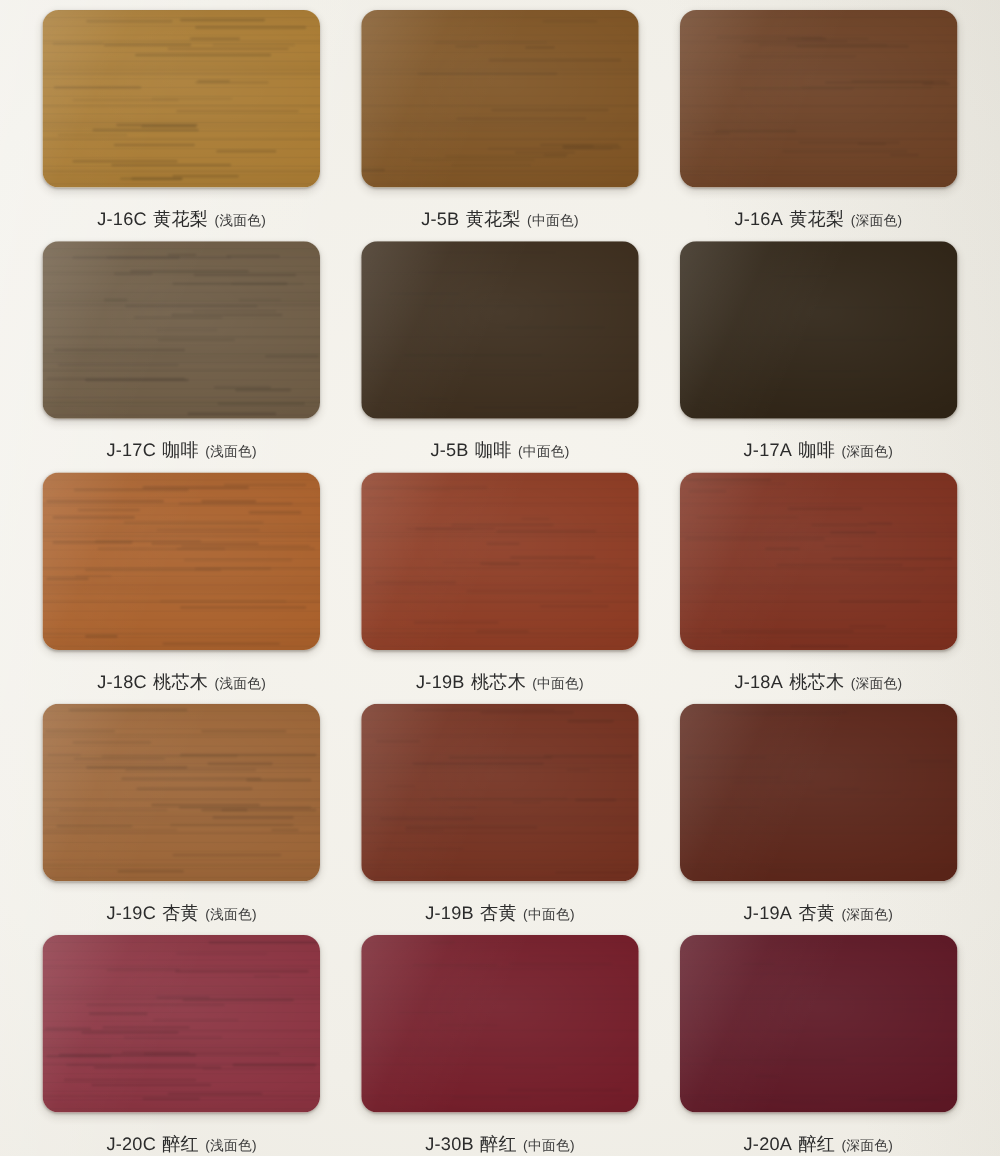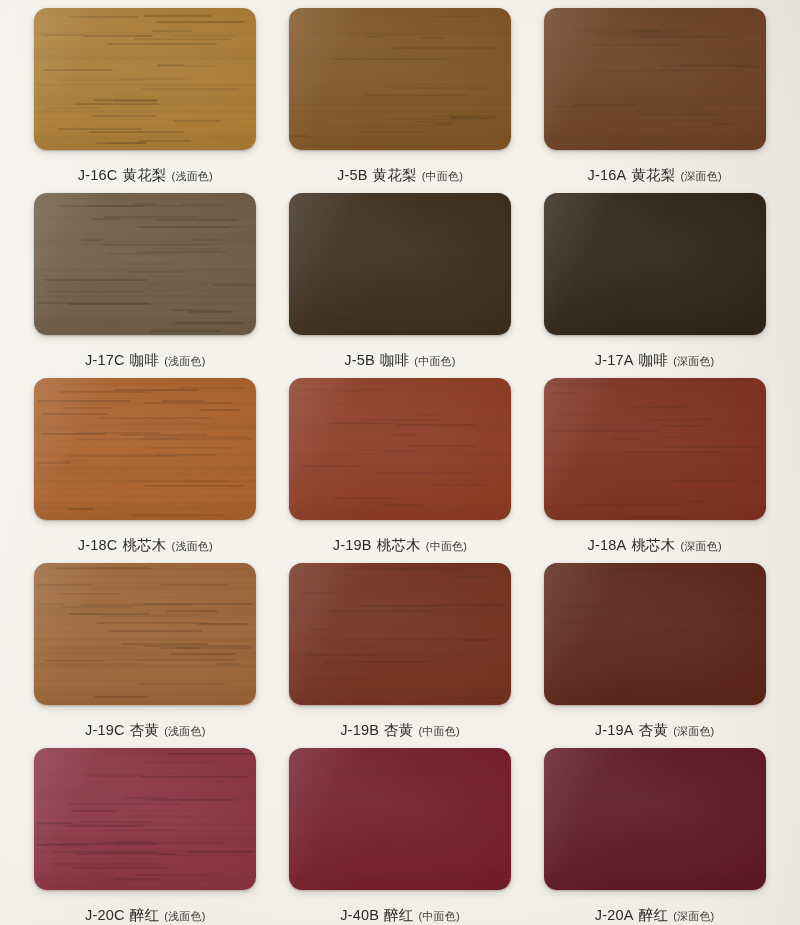--- a/index.html
+++ b/index.html
@@ -610,21 +610,21 @@
             <span style="left: 133.88px; top: 15.9479px; width: 82.361px; opacity: 0.43;"></span>
             <span style="left: 84.809px; top: 25.7588px; width: 100.77px; opacity: 0.42;"></span>
             <span style="left: 117.046px; top: 123.113px; width: 91.7665px; opacity: 0.92;"></span>
             <span style="left: 72.8948px; top: 129.449px; width: 63.4915px; opacity: 0.51;"></span>
             <span style="left: 117.568px; top: 22.0359px; width: 83.187px; opacity: 0.82;"></span>
             <span style="left: 41.2694px; top: 23.1076px; width: 67.755px; opacity: 0.8;"></span>
           </div>
           <div class="sheen"></div>
         </div>
         <div class="caption">
-          <span class="code">J-40B</span>
+          <span class="code">J-30B</span>
           <span class="name">醉红</span>
           <span class="shade">(中面色)</span>
         </div>
       </div>
       <div class="cell">
         <div class="swatch">
           <div class="base" style="background: rgb(93, 23, 36);"></div>
           <div class="bands" style="opacity: 0.16;"></div>
           <div class="grain" style="opacity: 0.26;"></div>
           <div class="streaks" style="opacity: 0.18;">

